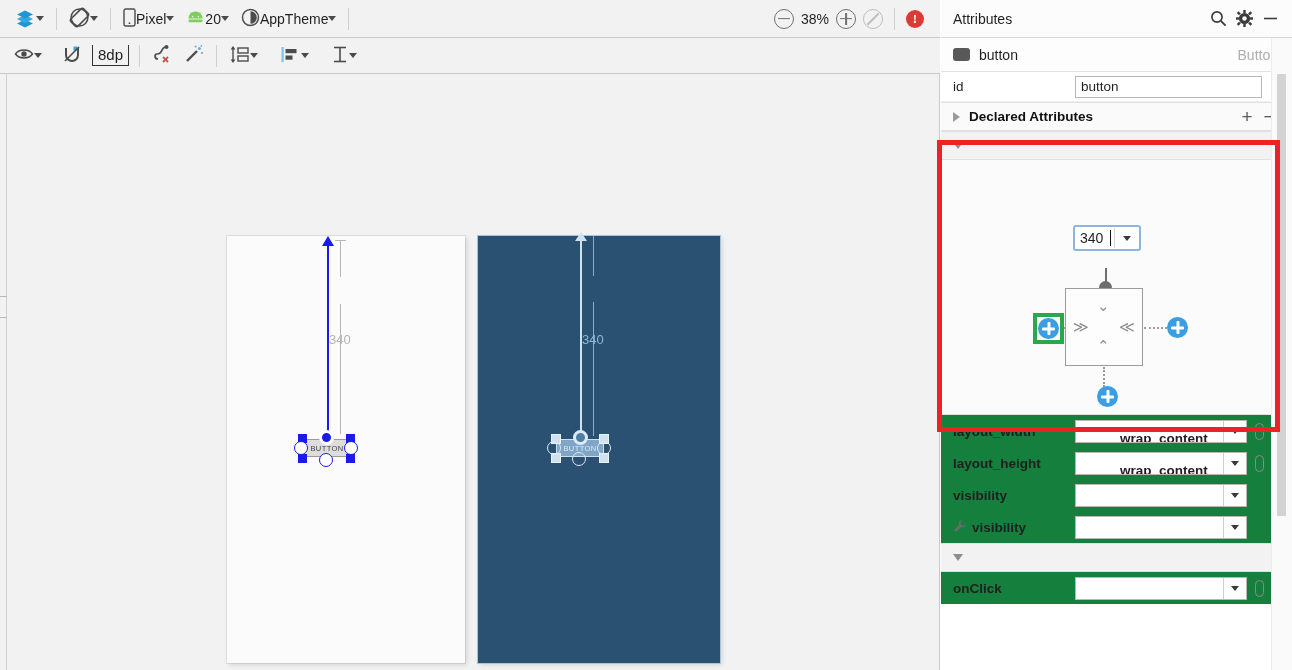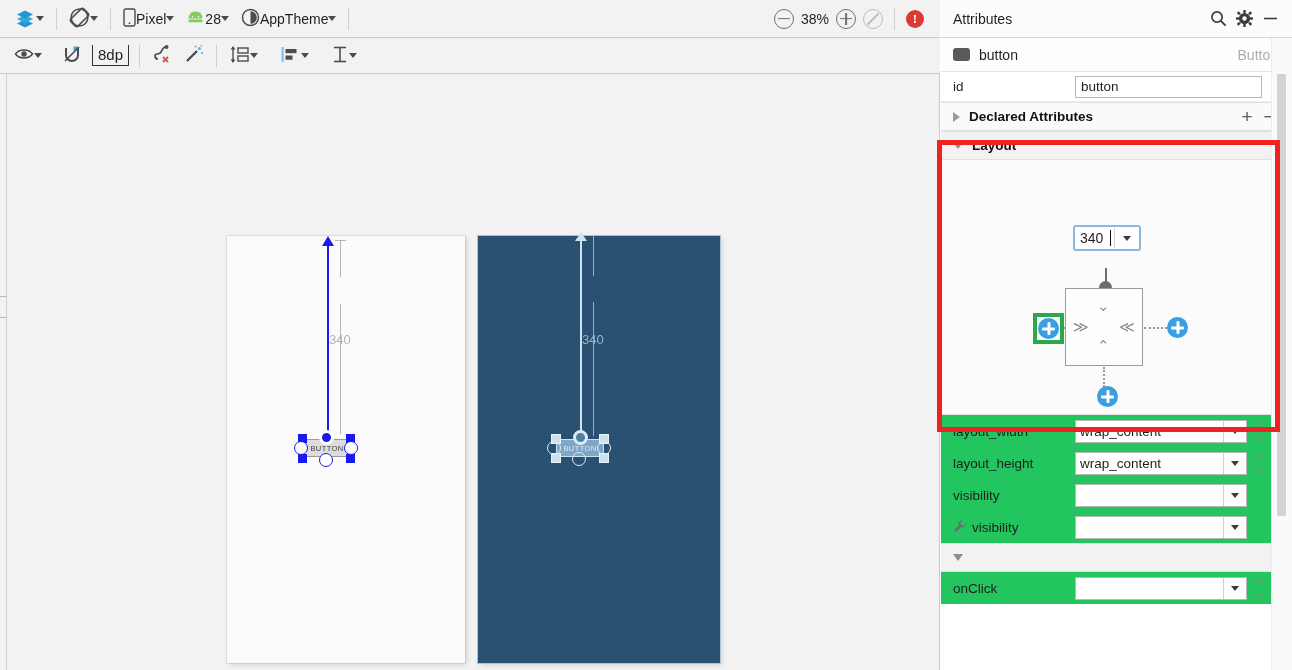--- a/index.html
+++ b/index.html
@@ -199,28 +199,28 @@
     display: flex; align-items: stretch; padding: 1px;
   }
   .num-field .val {
     flex: 1 1 auto; font-size: 14px; color: #1f1f1f; padding-left: 4px; line-height: 20px;
     border-right: 1px solid #d3d3d3; position: relative;
   }
   .num-field .caret-bar { position: absolute; right: 3px; top: 2px; bottom: 2px; width: 1.3px; background: #111; }
   .num-field .ddbtn { width: 23px; display: flex; align-items: center; justify-content: center; background: #fff; }
 
   
-  .attr-rows { background: #22c55e; }
+  .attr-rows { background: #15803d; font-weight: bold; }
   .arow { height: 32px; display: flex; align-items: center; padding: 0 10px 0 12px; }
   .combo {
     width: 172px; height: 23px; border: 1px solid #b7b7b7; background: #fff;
     display: flex; align-items: stretch; margin-right: 8px;
   }
-  .combo .cval { flex: 1 1 auto; font-size: 13.5px; color: #1f1f1f; padding: 0 4px;
-                 line-height: 21px; overflow: hidden; white-space: nowrap; }
+  .combo .cval { flex: 1 1 auto; font-size: 13.5px; color: #1f1f1f; padding: 7px 4px;
+                 line-height: 21px; overflow: hidden; white-space: nowrap; margin-left: 40px; }
   .combo .cval.ph { color: #a9a9a9; }
   .combo .cbtn { width: 23px; border-left: 1px solid #cfcfcf; display: flex;
                  align-items: center; justify-content: center; background: #fdfdfd; }
   .pill { width: 9px; height: 17px; border: 1.4px solid #8a8a8a; border-radius: 5px; }
   .wrench { font-size: 13px; color: #6b6b6b; margin-right: 5px; }
   .lbl-wrench { width: 122px; font-size: 13.5px; display: flex; align-items: center; }
 
   
   .vscroll {
     position: absolute; right: 6px; top: 74px; width: 9px; height: 442px;
@@ -280,21 +280,21 @@
       <span>
         <svg width="19" height="13" viewBox="0 0 19 13">
           <path d="M2.5 7.5 h14 a7 7 0 0 0 -14 0 z" fill="#7ece5a"></path>
           <rect x="2.5" y="8.6" width="14" height="2.6" rx="1" fill="#7ece5a"></rect>
           <line x1="4.6" y1="1.5" x2="6.2" y2="3.6" stroke="#7ece5a" stroke-width="1.1"></line>
           <line x1="14.4" y1="1.5" x2="12.8" y2="3.6" stroke="#7ece5a" stroke-width="1.1"></line>
           <circle cx="6.6" cy="5.6" r="0.8" fill="#fff"></circle>
           <circle cx="12.4" cy="5.6" r="0.8" fill="#fff"></circle>
         </svg>
       </span>
-      <span class="lbl">28</span>
+      <span class="lbl">20</span>
       <span class="caret"></span>
     </div>
 
     <div class="tb-item">
       <span>
         <svg width="19" height="19" viewBox="0 0 19 19">
           <circle cx="9.5" cy="9.5" r="8" fill="none" stroke="#4c4c4c" stroke-width="1.5"></circle>
           <path d="M9.5 3.2 a6.3 6.3 0 0 1 0 12.6 z" fill="#4c4c4c"></path>
         </svg>
       </span>
@@ -513,21 +513,20 @@
 
     <div class="section-row" style="background:#fafafa;">
       <span class="tri right"></span>
       <span class="section-title">Declared Attributes</span>
       <span class="pm">+</span>
       <span class="pm">−</span>
     </div>
 
     <div class="section-row">
       <span class="tri down"></span>
-      <span class="section-title">Layout</span>
     </div>
 
     <div class="layout-body">
 
       <div class="num-field">
         <span class="val">340<span class="caret-bar"></span></span>
         <span class="ddbtn">
           <span class="caret" style="border-top-color:#3a3a3a;"></span>
         </span>
       </div>

